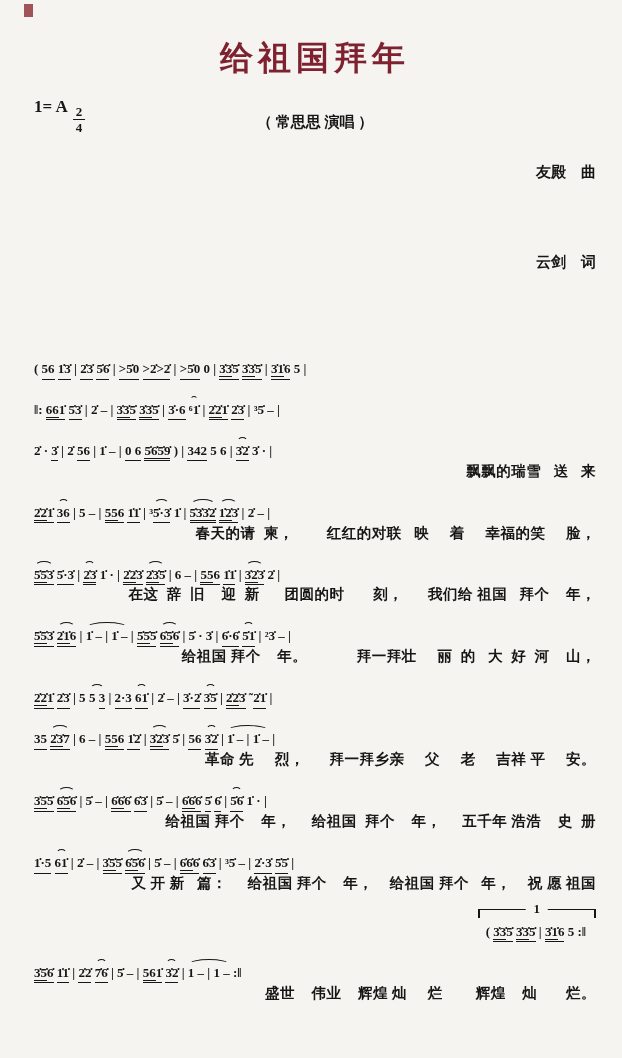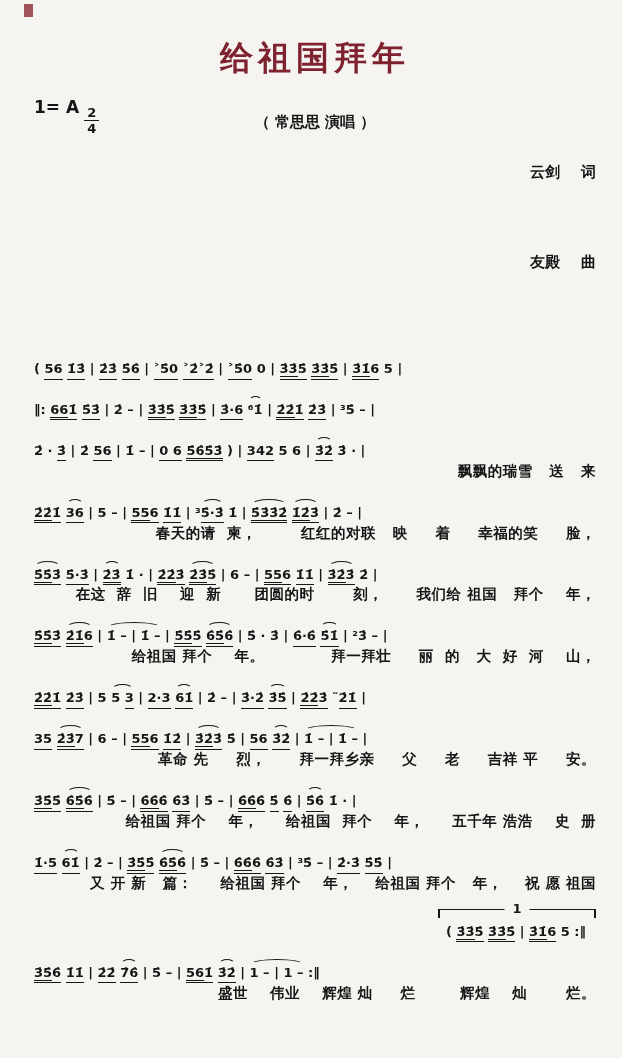--- a/index.html
+++ b/index.html
@@ -2,21 +2,21 @@
 <html><head>
 <meta charset="utf-8">
 <style>
   html,body{margin:0;padding:0;}
   body{
     width:622px;height:1058px;overflow:hidden;
     background:#f5f4f0;color:#161616;
     font-family:"DejaVu Sans","Liberation Sans",sans-serif;
     position:relative;
   }
-  .sheet{padding:4px 26px 16px 34px;}
+  .sheet{padding:4px 26px 16px 34px;font-family:Liberation Serif, serif;}
   .corner-mark{position:absolute;left:24px;top:4px;width:9px;height:13px;background:#8d2b33;opacity:.8;}
   .title{text-align:center;color:#7e2230;font-size:33px;font-weight:700;letter-spacing:5px;margin-top:32px;}
   .meta{display:grid;grid-template-columns:1fr auto 1fr;align-items:flex-start;margin-top:16px;}
   .key-block{font-weight:700;font-size:17px;white-space:pre;}
   .frac{display:inline-flex;flex-direction:column;align-items:center;vertical-align:-4px;line-height:1;font-size:13px;margin-left:5px;font-weight:700;}
   .frac-top{border-bottom:1.6px solid #161616;padding:0 3px 1px;}
   .frac-bot{padding-top:1px;}
   .tempo{font-size:14px;font-weight:700;margin-top:10px;white-space:pre;}
   .subtitle{font-size:15px;font-weight:700;text-align:left;margin-top:16px;white-space:pre;}
   .credits{text-align:right;font-size:15px;font-weight:700;line-height:2.0;white-space:pre;}
@@ -43,29 +43,29 @@
 
 <div class="sheet">
   <div class="title">给祖国拜年</div>
 
   <div class="meta">
     <div>
       <div class="key-block"><span>1= A</span><span class="frac"><span class="frac-top">2</span><span class="frac-bot">4</span></span></div>
     </div>
     <div class="subtitle">（ 常思思 演唱 ）</div>
     <div class="credits">
+      <div>友殿    曲</div>
       <div>云剑    词</div>
-      <div>友殿    曲</div>
     </div>
   </div>
 
   <div class="score">
       <div class="notes">( <span class="g1">56</span> <span class="g1">1̇3̇</span> | <span class="g1">2̇3̇</span> <span class="g1">5̇6̇</span> | <span class="g1">˃5̇0</span> <span class="g1">˃2̇˃2̇</span> | <span class="g1">˃5̇0</span> 0 | <span class="g1"><span class="g2">3̇3̇</span>5̇</span> <span class="g1"><span class="g2">3̇3̇</span>5̇</span> | <span class="g1"><span class="g2">3̇1̇</span>6</span> 5 |</div>
       <div class="notes">‖: <span class="g1"><span class="g2">66</span>1̇</span> <span class="g1">5̇3̇</span> | 2̇ – | <span class="g1"><span class="g2">3̇3̇</span>5̇</span> <span class="g1"><span class="g2">3̇3̇</span>5̇</span> | <span class="g1">3̇·6</span> <span class="arc">⁶1̇</span> | <span class="g1"><span class="g2">2̇2̇</span>1̇</span> <span class="g1">2̇3̇</span> | ³5̇ – |</div>
-      <div class="notes">2̇ · <span class="g1">3̇</span> | 2̇ <span class="g1">56</span> | 1̇ – | <span class="g1">0 6</span> <span class="g1"><span class="g2">5̇6̇5̇3̇</span></span> ) | <span class="g1">342</span> 5 6 | <span class="arc"><span class="g1">3̇2̇</span></span> 3̇ · |</div>
+      <div class="notes">2̇ · <span class="g1">3̇</span> | 2̇ <span class="g1">56</span> | 1̇ – | <span class="g1">0 6</span> <span class="g1"><span class="g2">5̇6̇5̇9̇</span></span> ) | <span class="g1">342</span> 5 6 | <span class="arc"><span class="g1">3̇2̇</span></span> 3̇ · |</div>
       <div class="lyrics" style="padding-left: 59%;">飘飘的瑞雪   送   来</div>
       <div class="notes"><span class="g1"><span class="g2">2̇2̇</span>1̇</span> <span class="arc"><span class="g1">36</span></span> | 5 – | <span class="g1"><span class="g2">55</span>6</span> <span class="g1">1̇1̇</span> | ³<span class="arc"><span class="g1">5̇·3̇</span></span> 1̇ | <span class="arc"><span class="g1"><span class="g2">5̇3̇3̇2̇</span></span></span> <span class="arc"><span class="g1"><span class="g2">1̇2̇</span>3̇</span></span> | 2̇ – |</div>
       <div class="lyrics">春天的请  柬，        红红的对联   映     着     幸福的笑     脸，</div>
       <div class="notes"><span class="arc"><span class="g1"><span class="g2">5̇5̇</span>3̇</span></span> <span class="g1">5̇·3̇</span> | <span class="arc"><span class="g1"><span class="g2">2̇3̇</span></span></span> 1̇ · | <span class="g1"><span class="g2">2̇2̇</span>3̇</span> <span class="arc"><span class="g1"><span class="g2">2̇3̇</span>5̇</span></span> | 6 – | <span class="g1"><span class="g2">55</span>6</span> <span class="g1">1̇1̇</span> | <span class="arc"><span class="g1"><span class="g2">3̇2̇</span>3̇</span></span> 2̇ |</div>
       <div class="lyrics">在这  辞  旧    迎  新      团圆的时       刻，      我们给 祖国   拜个    年，</div>
       <div class="notes"><span class="g1"><span class="g2">5̇5̇</span>3̇</span> <span class="arc"><span class="g1"><span class="g2">2̇1̇</span>6</span></span> | <span class="arc">1̇ – | 1̇ –</span> | <span class="g1"><span class="g2">5̇5̇</span>5̇</span> <span class="arc"><span class="g1"><span class="g2">6̇5̇</span>6̇</span></span> | 5̇ · 3̇ | <span class="g1">6̇·6̇</span> <span class="arc"><span class="g1">5̇1̇</span></span> | ²3̇ – |</div>
       <div class="lyrics">给祖国 拜个    年。            拜一拜壮     丽  的   大  好  河    山，</div>
       <div class="notes"><span class="g1"><span class="g2">2̇2̇</span>1̇</span> <span class="g1">2̇3̇</span> | 5 <span class="arc">5 <span class="g1">3</span></span> | <span class="g1">2·3</span> <span class="arc"><span class="g1">61̇</span></span> | 2̇ – | <span class="g1">3̇·2̇</span> <span class="arc"><span class="g1">3̇5̇</span></span> | <span class="g1"><span class="g2">2̇2̇</span>3̇</span> ˜<span class="g1">2̇1̇</span> |</div>
       <div class="notes"><span class="g1">35</span> <span class="arc"><span class="g1"><span class="g2">2̇3̇</span>7</span></span> | 6 – | <span class="g1"><span class="g2">55</span>6</span> <span class="g1">1̇2̇</span> | <span class="arc"><span class="g1"><span class="g2">3̇2̇</span>3̇</span></span> 5̇ | <span class="g1">56</span> <span class="arc"><span class="g1">3̇2̇</span></span> | <span class="arc">1̇ – | 1̇ –</span> |</div>
       <div class="lyrics">革命 先     烈，      拜一拜乡亲     父     老     吉祥 平     安。</div>

